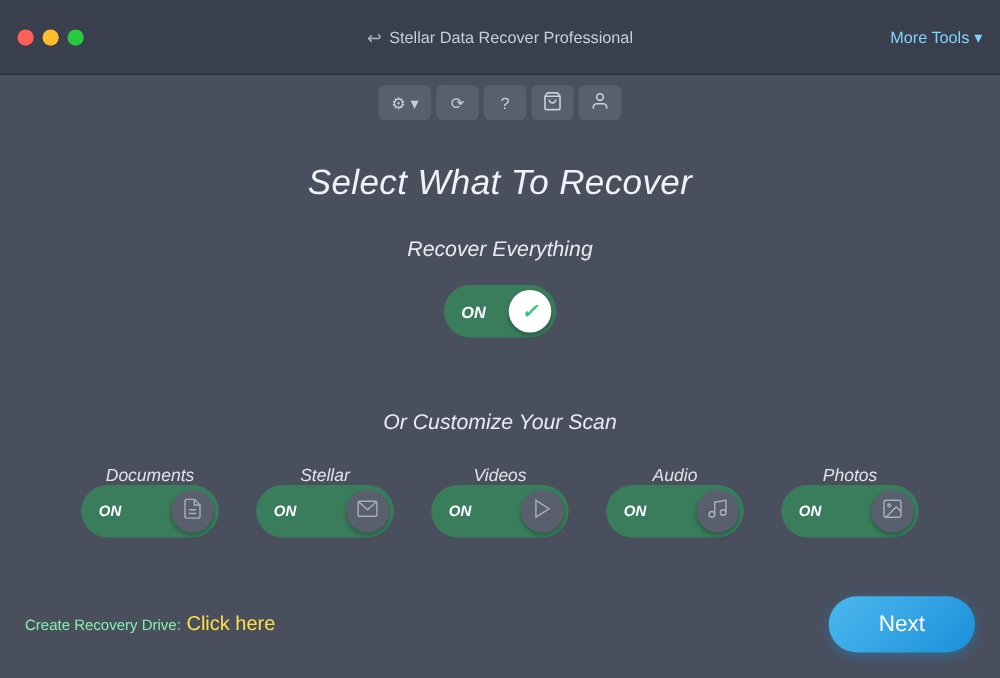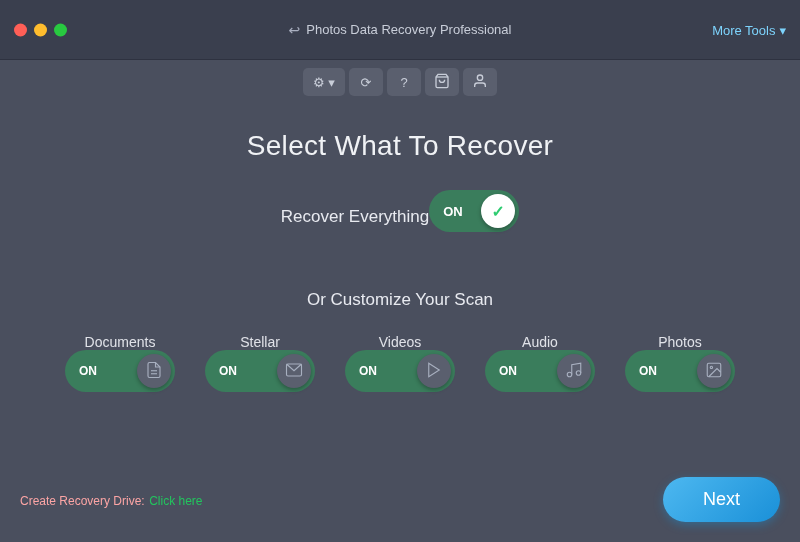--- a/index.html
+++ b/index.html
@@ -85,20 +85,21 @@
       align-items: center;
       gap: 4px;
     }
 
     
     .main-content {
       padding: 30px 28px 20px;
       display: flex;
       flex-direction: column;
       align-items: center;
+      font-style: italic;
     }
 
     .page-title {
       color: #f0f2f5;
       font-size: 28px;
       font-weight: 300;
       margin-bottom: 28px;
       letter-spacing: 0.3px;
     }
 
@@ -251,21 +252,21 @@
 
 <div class="titlebar">
   <div class="traffic-lights">
     <div class="traffic-light tl-red"></div>
     <div class="traffic-light tl-yellow"></div>
     <div class="traffic-light tl-green"></div>
   </div>
 
   <div class="title-center">
     <span class="title-icon">↩</span>
-    <span class="title-text">Photos Data Recovery Professional</span>
+    <span class="title-text">Stellar Data Recover Professional</span>
   </div>
 
   <button class="more-tools-btn">
     <span>More Tools</span>
     <span>▾</span>
   </button>
 </div>
 
 <div style="display:flex; justify-content:center; gap:4px; margin-top:8px; margin-bottom:4px;">
   <button class="toolbar-btn toolbar-btn-wide">
@@ -292,21 +293,21 @@
         <path d="M20 21v-2a4 4 0 00-4-4H8a4 4 0 00-4 4v2"></path>
         <circle cx="12" cy="7" r="4"></circle>
       </svg>
     </span>
   </button>
 </div>
 
 <div class="main-content">
   <h1 class="page-title">Select What To Recover</h1>
 
-  <div style="display:flex; flex-direction:row; align-items:center;">
+  <div style="display:flex; flex-direction:column; align-items:center;">
     <div class="section-title">Recover Everything</div>
 
     <div class="toggle-container">
       <div class="toggle">
         <span class="toggle-on-label">ON</span>
         <div class="toggle-knob">
           <span class="toggle-knob-check">✓</span>
         </div>
       </div>
     </div>
@@ -392,17 +393,17 @@
           </span>
         </div>
       </div>
     </div>
 
   </div>
 </div>
 
 <div class="footer">
   <div>
-    <span style="color:#fca5a5; font-size:12px;">Create Recovery Drive:</span>
-    <a class="footer-link-clickable" style="font-size:12px; color:#22c55e;">Click here</a>
+    <span style="color:#86efac; font-size:12px;">Create Recovery Drive:</span>
+    <a class="footer-link-clickable" style="font-size:16px; color:#fde047;">Click here</a>
   </div>
   <button class="next-btn">Next</button>
 </div>
 
 </body></html>

